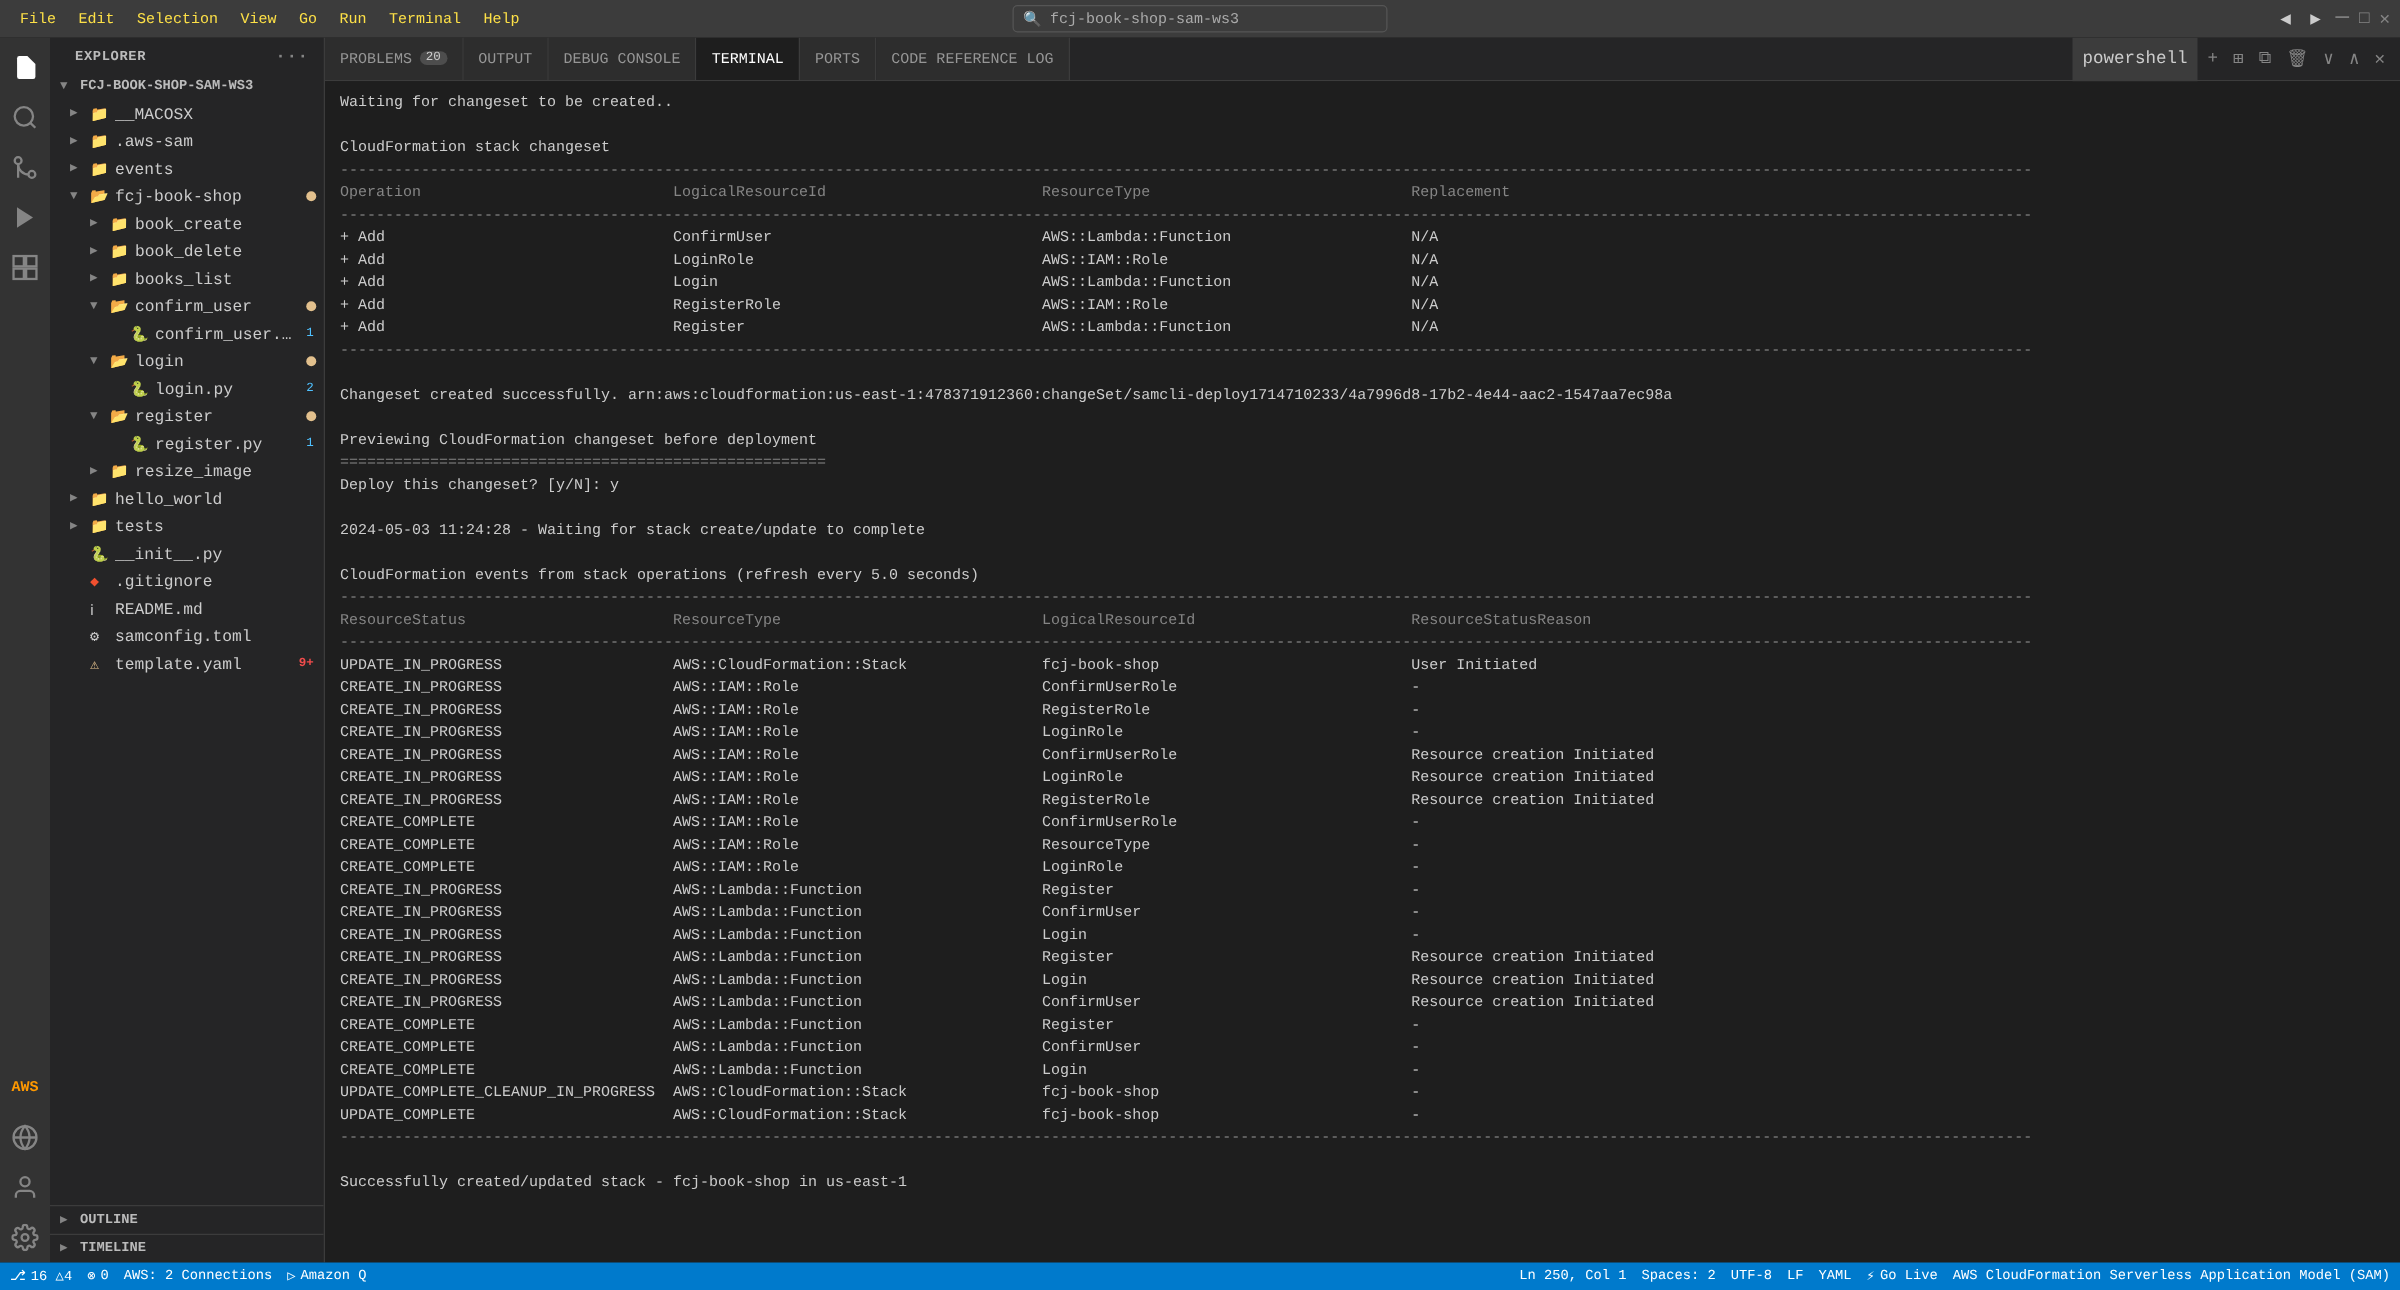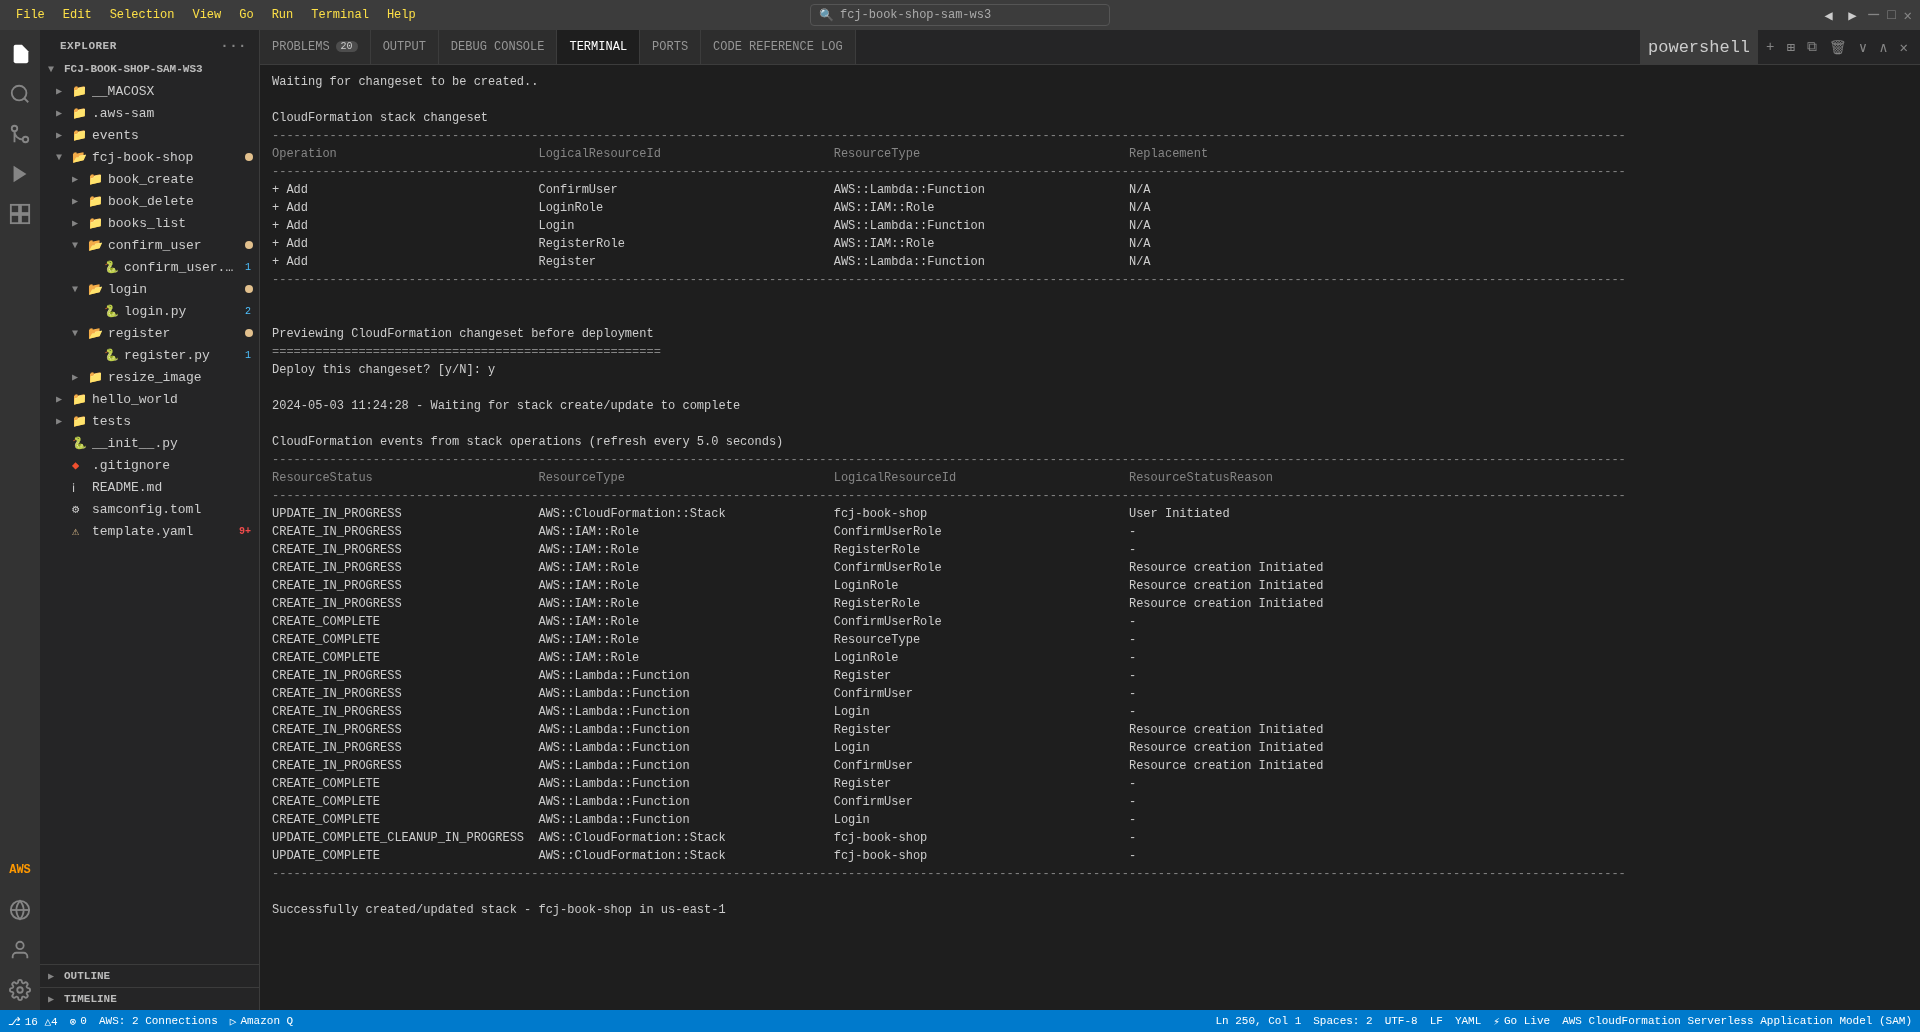--- a/index.html
+++ b/index.html
@@ -231,21 +231,21 @@
       gap: 4px;
     }
     .tab-bar-icon {
       color: #858585;
       cursor: pointer;
       font-size: 14px;
       padding: 2px 4px;
     }
     
     .panel-label {
-      font-size: 17px;
+      font-size: 14px;
       color: #cccccc;
       background: #3c3c3c;
       padding: 16px 8px;
       border-radius: 2px;
     }
     
     .terminal-area {
       flex: 1;
       background: #1e1e1e;
       padding: 8px 12px;
@@ -584,34 +584,36 @@
         <div class="term-line term-separator">--------------------------------------------------------------------------------------------------------------------------------------------------------------------------------------------</div>
         <div class="term-line term-dim">Operation                            LogicalResourceId                        ResourceType                             Replacement</div>
         <div class="term-line term-separator">--------------------------------------------------------------------------------------------------------------------------------------------------------------------------------------------</div>
         <div class="term-line ">+ Add                                ConfirmUser                              AWS::Lambda::Function                    N/A</div>
         <div class="term-line ">+ Add                                LoginRole                                AWS::IAM::Role                           N/A</div>
         <div class="term-line ">+ Add                                Login                                    AWS::Lambda::Function                    N/A</div>
         <div class="term-line ">+ Add                                RegisterRole                             AWS::IAM::Role                           N/A</div>
         <div class="term-line ">+ Add                                Register                                 AWS::Lambda::Function                    N/A</div>
         <div class="term-line term-separator">--------------------------------------------------------------------------------------------------------------------------------------------------------------------------------------------</div>
         <div class="term-line ">&nbsp;</div>
+        <div class="term-line ">Changeset created successfully. arn:aws:cloudformation:us-east-1:478371912360:changeSet/samcli-deploy1714710233/4a7996d8-17b2-4e44-aac2-1547aa7ec98a</div>
         <div class="term-line ">&nbsp;</div>
         <div class="term-line ">Previewing CloudFormation changeset before deployment</div>
         <div class="term-line term-separator">======================================================</div>
         <div class="term-line ">Deploy this changeset? [y/N]: y</div>
         <div class="term-line ">&nbsp;</div>
         <div class="term-line ">2024-05-03 11:24:28 - Waiting for stack create/update to complete</div>
         <div class="term-line ">&nbsp;</div>
         <div class="term-line ">CloudFormation events from stack operations (refresh every 5.0 seconds)</div>
         <div class="term-line term-separator">--------------------------------------------------------------------------------------------------------------------------------------------------------------------------------------------</div>
         <div class="term-line term-dim">ResourceStatus                       ResourceType                             LogicalResourceId                        ResourceStatusReason</div>
         <div class="term-line term-separator">--------------------------------------------------------------------------------------------------------------------------------------------------------------------------------------------</div>
         <div class="term-line ">UPDATE_IN_PROGRESS                   AWS::CloudFormation::Stack               fcj-book-shop                            User Initiated</div>
         <div class="term-line ">CREATE_IN_PROGRESS                   AWS::IAM::Role                           ConfirmUserRole                          -</div>
         <div class="term-line ">CREATE_IN_PROGRESS                   AWS::IAM::Role                           RegisterRole                             -</div>
+        <div class="term-line ">CREATE_IN_PROGRESS                   AWS::IAM::Role                           LoginRole                                -</div>
         <div class="term-line ">CREATE_IN_PROGRESS                   AWS::IAM::Role                           ConfirmUserRole                          Resource creation Initiated</div>
         <div class="term-line ">CREATE_IN_PROGRESS                   AWS::IAM::Role                           LoginRole                                Resource creation Initiated</div>
         <div class="term-line ">CREATE_IN_PROGRESS                   AWS::IAM::Role                           RegisterRole                             Resource creation Initiated</div>
         <div class="term-line ">CREATE_COMPLETE                      AWS::IAM::Role                           ConfirmUserRole                          -</div>
         <div class="term-line ">CREATE_COMPLETE                      AWS::IAM::Role                           ResourceType                             -</div>
         <div class="term-line ">CREATE_COMPLETE                      AWS::IAM::Role                           LoginRole                                -</div>
         <div class="term-line ">CREATE_IN_PROGRESS                   AWS::Lambda::Function                    Register                                 -</div>
         <div class="term-line ">CREATE_IN_PROGRESS                   AWS::Lambda::Function                    ConfirmUser                              -</div>
         <div class="term-line ">CREATE_IN_PROGRESS                   AWS::Lambda::Function                    Login                                    -</div>
         <div class="term-line ">CREATE_IN_PROGRESS                   AWS::Lambda::Function                    Register                                 Resource creation Initiated</div>

